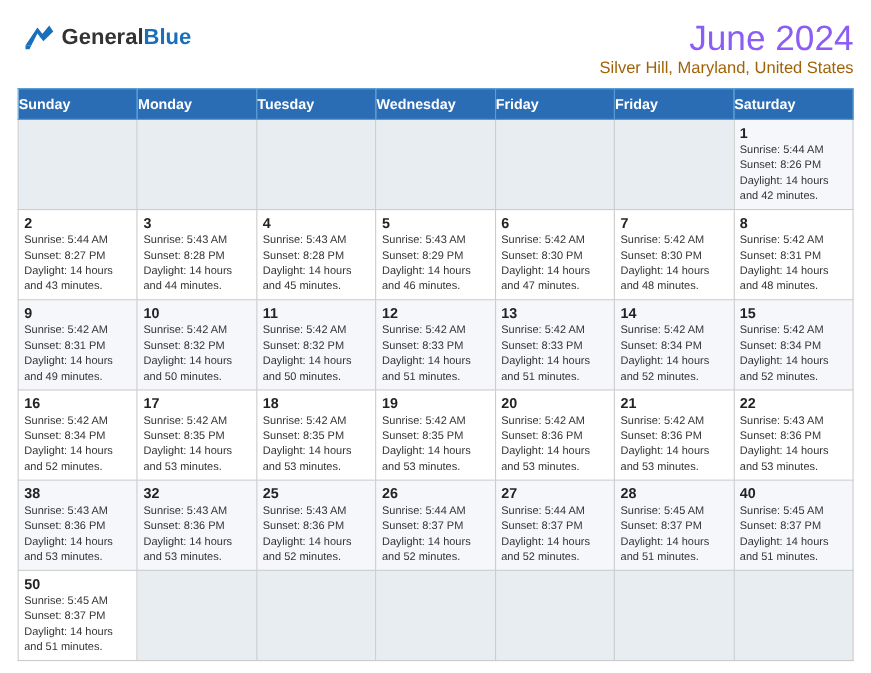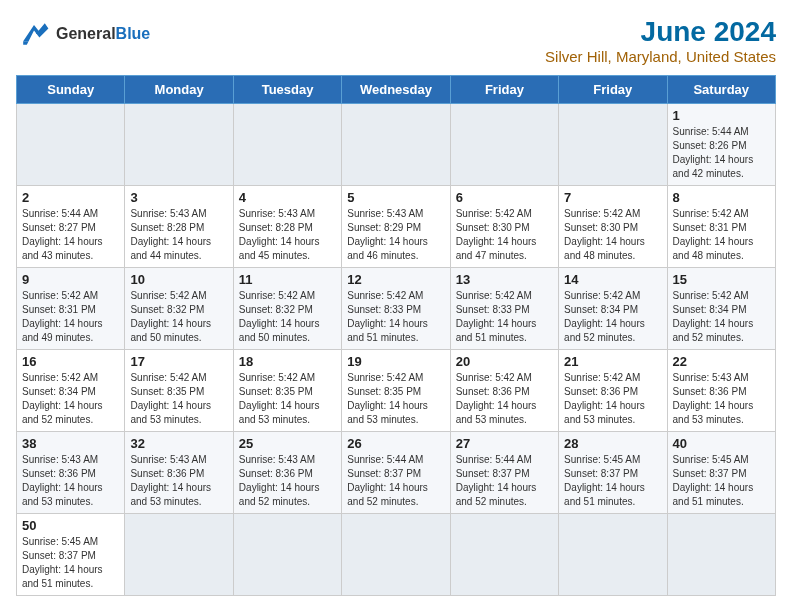--- a/index.html
+++ b/index.html
@@ -22,40 +22,40 @@
       gap: 4px;
     }
     .logo-bird {
       width: 36px;
       height: 36px;
     }
     .title-block {
       text-align: right;
     }
     .calendar-title {
-      font-size: 28px;
-      font-weight: bold;
-      color: #0369a1;
+      font-size: 32px;
+      font-weight: normal;
+      color: #8b5cf6;
     }
     .calendar-subtitle {
       font-size: 15px;
       color: #a16207;
     }
     table {
       width: 100%;
       border-collapse: collapse;
       table-layout: fixed;
     }
     thead tr th {
       background-color: #2a6db5;
       color: #fff;
       font-size: 13px;
       font-weight: bold;
-      padding: 6px 16px;
-      text-align: center;
+      padding: 6px 0;
+      text-align: left;
       border: 1px solid #5a9fd4;
     }
     tbody tr td {
       border: 1px solid #ccc;
       vertical-align: top;
       padding: 4px 5px;
       font-size: 10.5px;
       color: #222;
       background: #fff;
       min-height: 70px;
@@ -88,21 +88,21 @@
 </head>
 <body>
 
 <div class="header-section">
   <div class="logo">
     <svg class="logo-bird" viewBox="0 0 40 40">
       <polygon points="8,28 20,10 28,20 22,20 32,8 36,14 26,24 20,16 14,28" fill="#1a6fbd"></polygon>
       <polygon points="8,28 14,28 12,32 8,32" fill="#1a6fbd"></polygon>
     </svg>
     <div style="line-height:1.1">
-      <div style="font-size:16px;font-weight:bold;color:#333;">
+      <div style="font-size:20px;font-weight:bold;color:#333;">
         <span style="color:#333;">General</span><span style="color:#1a6fbd;">Blue</span>
       </div>
     </div>
   </div>
   <div class="title-block">
     <div class="calendar-title">June 2024</div>
     <div class="calendar-subtitle">Silver Hill, Maryland, United States</div>
   </div>
 </div>
 

